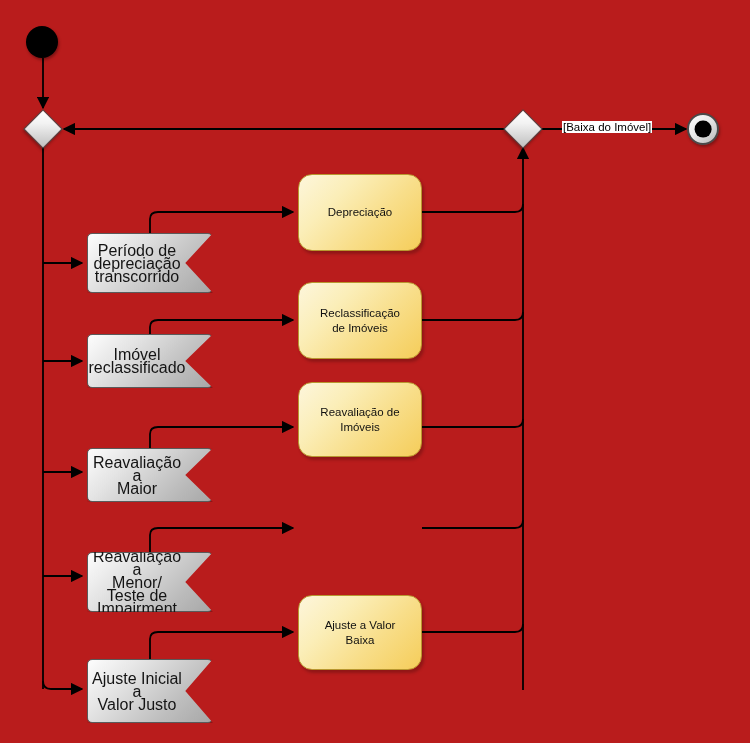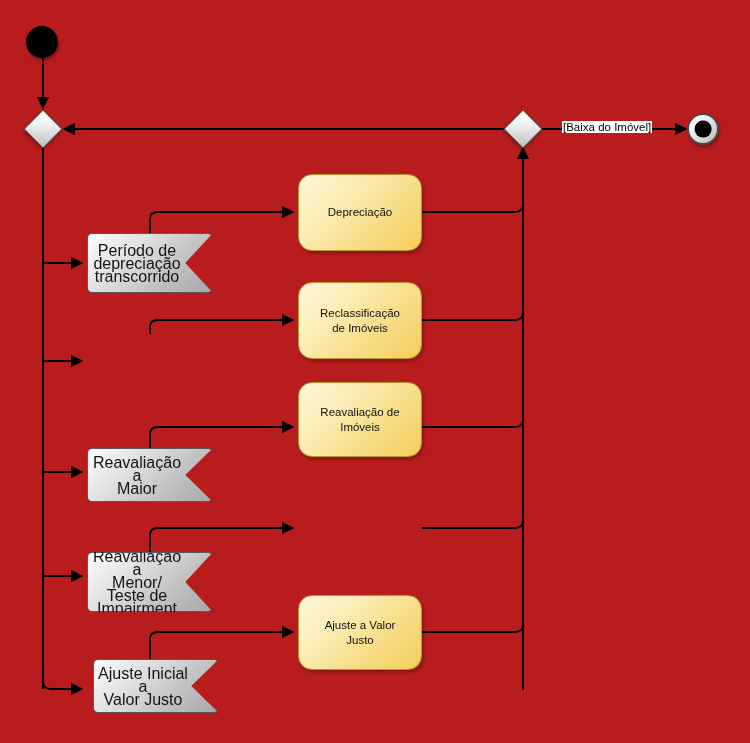--- a/index.html
+++ b/index.html
@@ -174,33 +174,37 @@
   <div class="node final-node" style="left:687px; top:113px; width:32px; height:32px;">
     <div class="inner-disc"></div>
   </div>
 
   <div class="node signal" style="left:87px; top:233px; width:126px; height:60px;">
     <div class="label">Período de
 depreciação
 transcorrido</div>
   </div>
 
+  <div class="node signal" style="left:87px; top:334px; width:126px; height:54px;">
+    <div class="label">Imóvel
+reclassificado</div>
+  </div>
 
   <div class="node signal" style="left:87px; top:448px; width:126px; height:54px;">
     <div class="label">Reavaliação a
 Maior</div>
   </div>
 
   <div class="node signal" style="left:87px; top:552px; width:126px; height:60px;">
     <div class="label">Reavaliação a
 Menor/ Teste de
 Impairment</div>
   </div>
 
-  <div class="node signal" style="left:93px; top:659px; width:126px; height:54px;">
+  <div class="node signal" style="left:87px; top:659px; width:126px; height:64px;">
     <div class="label">Ajuste Inicial a
 Valor Justo</div>
   </div>
 
   <div class="node action" style="left:298px; top:174px; width:124px; height:77px;">
     <div class="label">Depreciação</div>
   </div>
 
   <div class="node action" style="left:298px; top:282px; width:124px; height:77px;">
     <div class="label">Reclassificação
@@ -208,16 +212,16 @@
   </div>
 
   <div class="node action" style="left:298px; top:382px; width:124px; height:75px;">
     <div class="label">Reavaliação de
 Imóveis</div>
   </div>
 
 
   <div class="node action" style="left:298px; top:595px; width:124px; height:75px;">
     <div class="label">Ajuste a Valor
-Justo</div>
+Baixa</div>
   </div>
 
 </div>
 
 </body></html>

